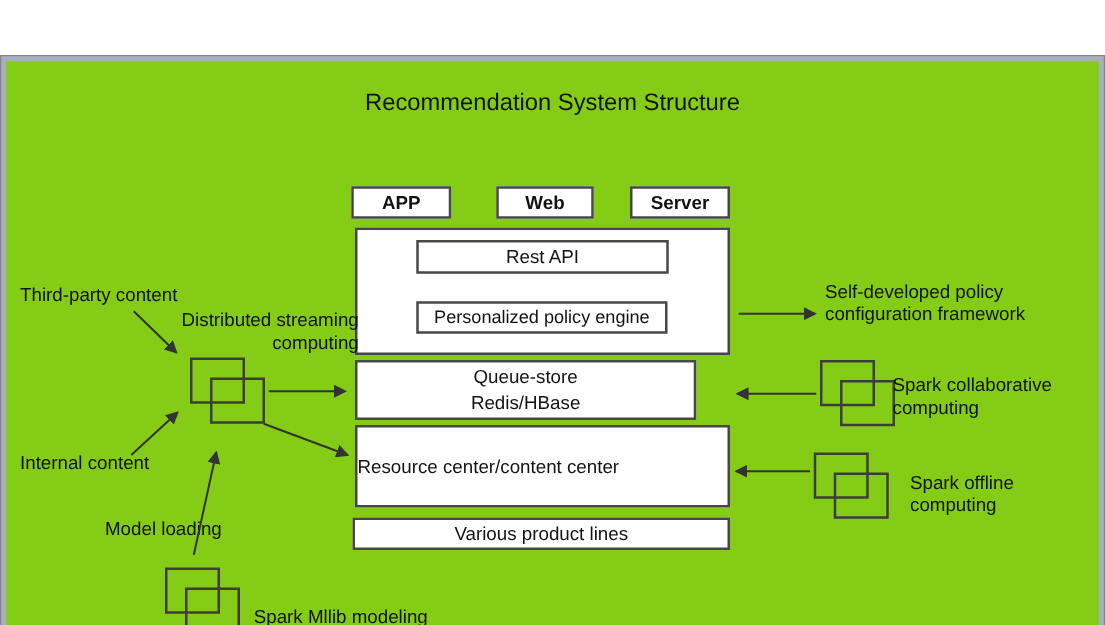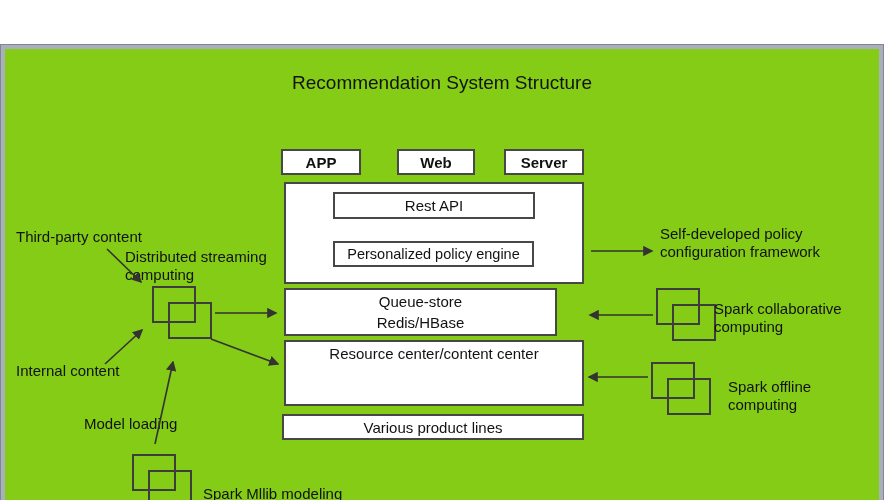--- a/index.html
+++ b/index.html
@@ -13,27 +13,27 @@
        display:flex;align-items:center;justify-content:center;
        font-size:15px;color:#121212;text-align:center;z-index:2;}
   .client{font-weight:bold;}
   #box-app{left:281px;top:105px;width:80px;height:26px;}
   #box-web{left:397px;top:105px;width:78px;height:26px;}
   #box-server{left:504px;top:105px;width:80px;height:26px;}
   #box-engine{left:284px;top:138px;width:300px;height:102px;background:#fff;}
   #box-restapi{left:333px;top:148px;width:202px;height:27px;}
   #box-policy{left:333px;top:197px;width:201px;height:26px;font-size:14.5px;}
   #box-queue{left:284px;top:244px;width:273px;height:48px;flex-direction:column;line-height:21px;}
-  #box-resource{left:284px;top:296px;width:300px;height:66px;flex-direction:column;
+  #box-resource{left:284px;top:296px;width:300px;height:66px;flex-direction:row;
                 justify-content:flex-start;padding-top:2px;line-height:20px;}
   #box-resource .green{color:#2e7d12;}
   #box-product{left:282px;top:370px;width:302px;height:26px;}
   .lbl{position:absolute;font-size:15px;color:#121212;line-height:18px;z-index:2;}
   #lbl-third{left:16px;top:184px;}
-  #lbl-distributed{left:125px;top:204px;width:162px;text-align:left;}
+  #lbl-distributed{left:125px;top:204px;width:162px;text-align:right;}
   #lbl-internal{left:16px;top:318px;}
   #lbl-model{left:84px;top:371px;}
   #lbl-mllib{left:203px;top:441px;}
   #lbl-selfdev{left:660px;top:181px;width:182px;}
   #lbl-collab{left:714px;top:256px;width:152px;}
   #lbl-offline{left:728px;top:334px;width:120px;}
   .icon{position:absolute;width:60px;height:53px;z-index:1;}
   .icon .r{position:absolute;border:2px solid #3d3d3d;box-sizing:border-box;
            width:44px;height:37px;background:transparent;}
   .icon .r1{left:0;top:0;}

